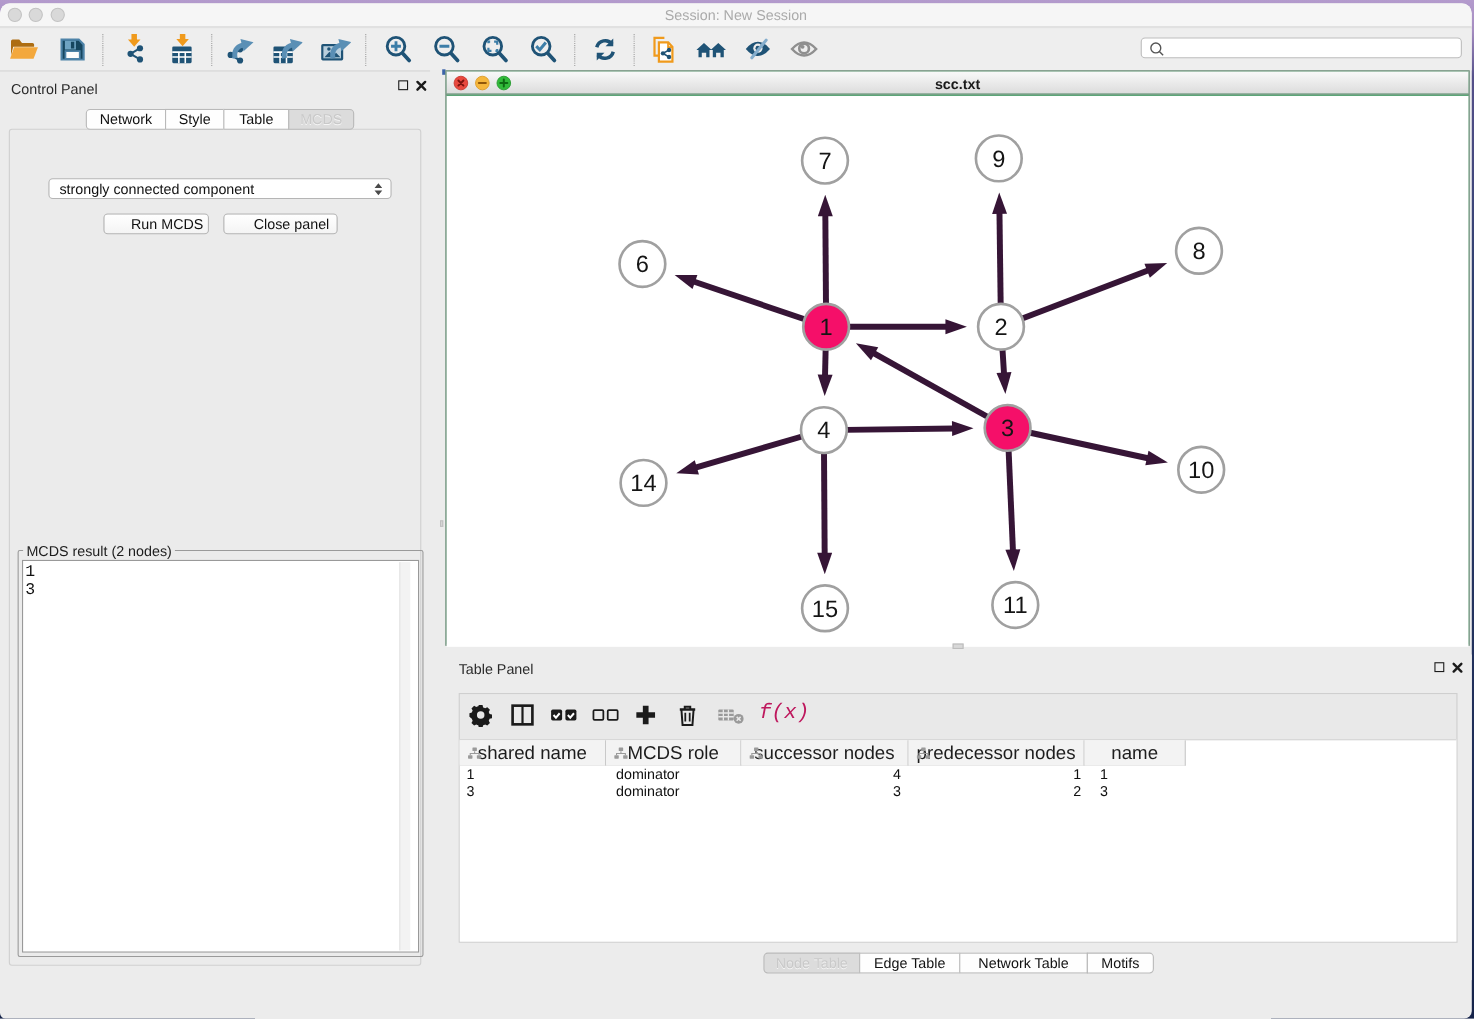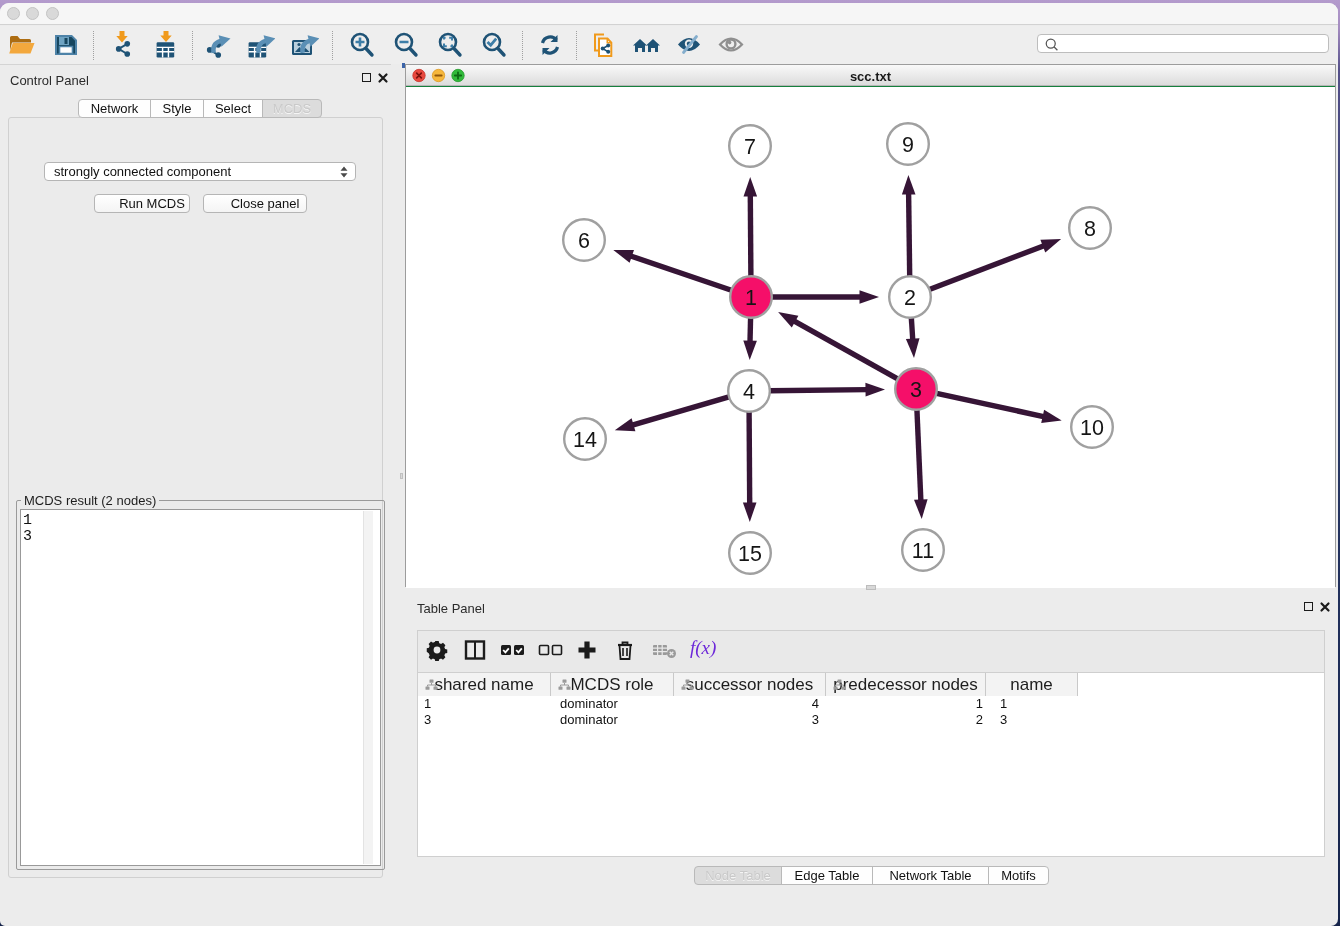--- a/index.html
+++ b/index.html
@@ -16,20 +16,21 @@
 .hbtn-sq { position:absolute; width:9px; height:9px; border:1.6px solid #1b1b1b; }
 .tab { position:absolute; top:0; height:19px; background:#fefefe; border:1px solid #b9b9b9; font-size:13px; color:#111; text-align:center; line-height:17px; }
 .tabsel { background:#dcdcdc; color:#c9c9c9; text-shadow:0 1px 0 #f5f5f5; }
 .btn { position:absolute; height:19px; background:linear-gradient(#ffffff,#f4f4f4); border:1px solid #b5b5b5; border-radius:4px; font-size:13px; color:#111; text-align:center; line-height:17px;padding-left:20px; }
 </style></head><body>
 <div id="win">
 <div id="titlebar">
   <div class="tl" style="left:7px"></div>
   <div class="tl" style="left:26px"></div>
   <div class="tl" style="left:46px"></div>
+  <div id="titletext">Session: New Session</div>
 </div>
 <div id="toolbar">
 
 <div style="position:absolute;left:8px;top:5px;width:28px;height:28px"><svg viewBox="0 0 28 28" width="28" height="28">
 <path fill="#ad6d12" d="M2 6.5 a1.5 1.5 0 011.5-1.5 h6 l2.5 3 h9.5 a1.5 1.5 0 011.5 1.5 v2 h-19 l-2 8 z"></path>
 <path fill="#f3a83d" d="M4.8 12 h21.7 l-4 10.5 H1.2 z"></path>
 </svg></div>
 <div style="position:absolute;left:52px;top:5px;width:28px;height:28px"><svg viewBox="0 0 28 28" width="28" height="28">
 <path fill="#4e83a8" d="M3 4 h17 l5 5 v15 H3 z"></path>
 <path fill="#16465f" d="M5 6 h14.5 l3.5 3.8 V22.5 H5 z"></path>
@@ -179,21 +180,21 @@
 
 <div class="abs" style="left:0;top:61px;width:391px;height:829px;background:#ececec;border-top:1px solid #d4d4d4">
   <div class="abs panehdr" style="left:10px;top:8px">Control Panel</div>
   <div class="hbtn-sq" style="left:362px;top:8px"></div>
   <svg class="abs" style="left:377px;top:7px" width="12" height="12" viewBox="0 0 12 12">
         <path stroke="#1b1b1b" stroke-width="2.2" stroke-linecap="round" d="M2.5 2.5 L9.5 9.5 M9.5 2.5 L2.5 9.5"></path>
       </svg>
   <div class="abs" style="left:8px;top:52px;width:375px;height:761px;background:#ebebeb;border:1px solid #d0d0d0;border-radius:3px"></div>
   <div class="tab" style="left:78px;width:73px;top:34px;border-radius:4px 0 0 4px">Network</div>
   <div class="tab" style="left:150px;width:54px;top:34px">Style</div>
-  <div class="tab" style="left:203px;width:60px;top:34px">Select</div>
+  <div class="tab" style="left:203px;width:60px;top:34px">Table</div>
   <div class="tab tabsel" style="left:262px;width:60px;top:34px;border-radius:0 4px 4px 0">MCDS</div>
   <div class="abs" style="left:44px;top:97px;width:312px;height:19px;background:#fff;border:1px solid #b5b5b5;border-radius:4px;font-size:13px;color:#111;line-height:17px;padding-left:9px">strongly connected component
      <svg style="position:absolute;right:6px;top:3px" width="10" height="12" viewBox="0 0 10 12">
           <path fill="#4a4a4a" d="M5 0.5 L8.5 4.8 H1.5 z M5 11.5 L1.5 7.2 h7 z"></path>
         </svg>
   </div>
   <div class="btn" style="left:94px;top:129px;width:96px">Run MCDS</div>
   <div class="btn" style="left:203px;top:129px;width:104px">Close panel</div>
   <div class="abs" style="left:16px;top:435px;width:369px;height:370px;border:1px solid #9a9a9a;border-radius:2px"></div>
   <div class="abs" style="left:21px;top:428px;height:14px;font-size:13px;color:#1d1d1d;background:#ebebeb;padding:0 3px">MCDS result (2 nodes)</div>
@@ -321,21 +322,21 @@
       <div style="position:absolute;left:226px;top:4px;width:26px;height:22px"><svg viewBox="0 0 26 22" width="26" height="22">
 <g>
                 <rect x="1" y="6" width="14" height="10" rx="1" fill="#9a9a9a"></rect>
 <g stroke="#e9e9e9" stroke-width="1.2">
                   <path d="M1 9.2 h14 M1 12.6 h14 M5.6 6 v10 M10.2 6 v10"></path>
                 </g>
 <circle cx="19.5" cy="14.5" r="4.5" fill="#9a9a9a"></circle>
 <path stroke="#e9e9e9" stroke-width="1.4" d="M17.7 12.7 l3.6 3.6 M21.3 12.7 l-3.6 3.6"></path>
               </g>
             </svg></div>
-      <div class="abs" style="left:264px;top:2px;font-family:Liberation Serif, serif;font-style:italic;font-size:19px;color:#6d28d9">f(x)</div>
+      <div class="abs" style="left:264px;top:2px;font-family:Liberation Mono, monospace;font-style:italic;font-size:19px;color:#be185d">f(x)</div>
     </div>
     <div class="abs" style="left:0px;top:41px;width:906px;height:184px;background:#fff;border-top:1px solid #cfcfcf">
 
       <div class="abs" style="left:0;top:0;width:660px;height:23px;background:#f3f3f3;border-bottom:1px solid #c9c9c9"></div>
       <div class="abs hdrcell" style="left:0px;width:133px">
             <svg viewBox="0 0 13 12" width="13" height="12">
               <g fill="#9a9a9a">
 <rect x="4.5" y="0.5" width="4" height="3.2" rx="0.5"></rect>
 <rect x="0.5" y="7.5" width="4" height="3.2" rx="0.5"></rect>
 <rect x="8.5" y="7.5" width="4" height="3.2" rx="0.5"></rect>

